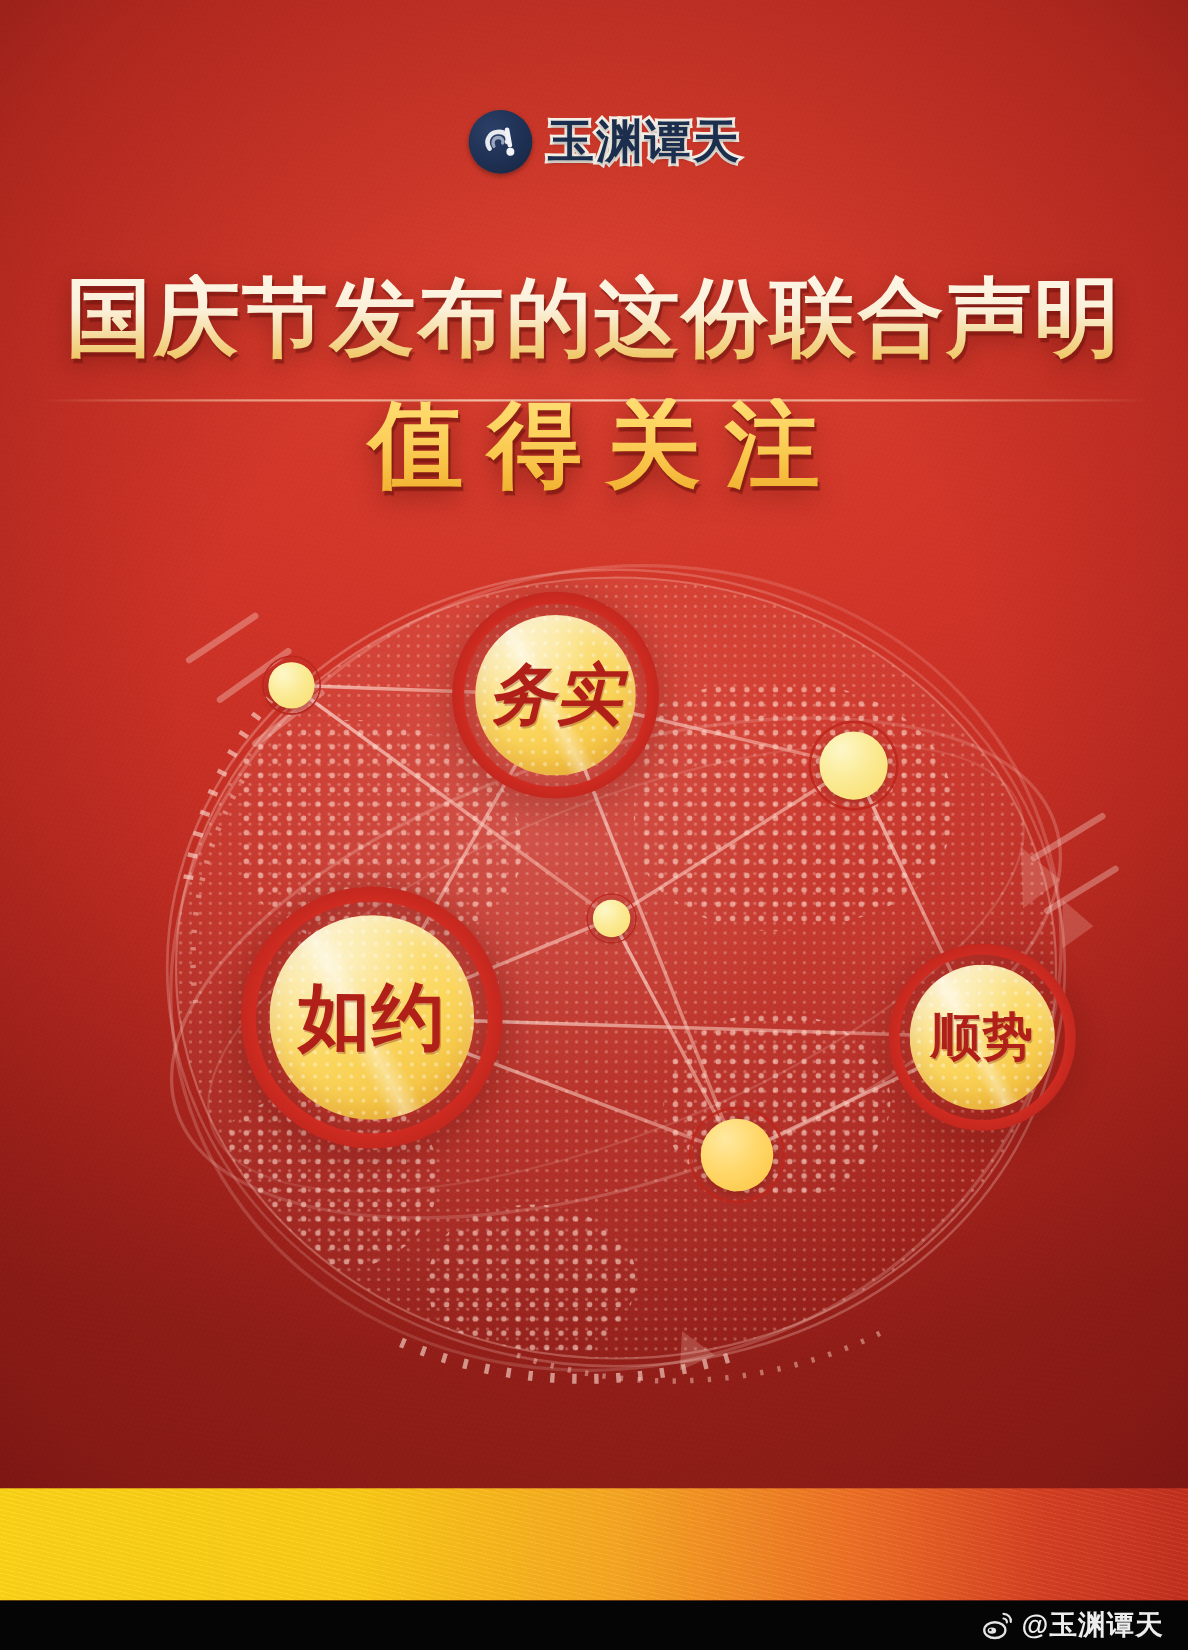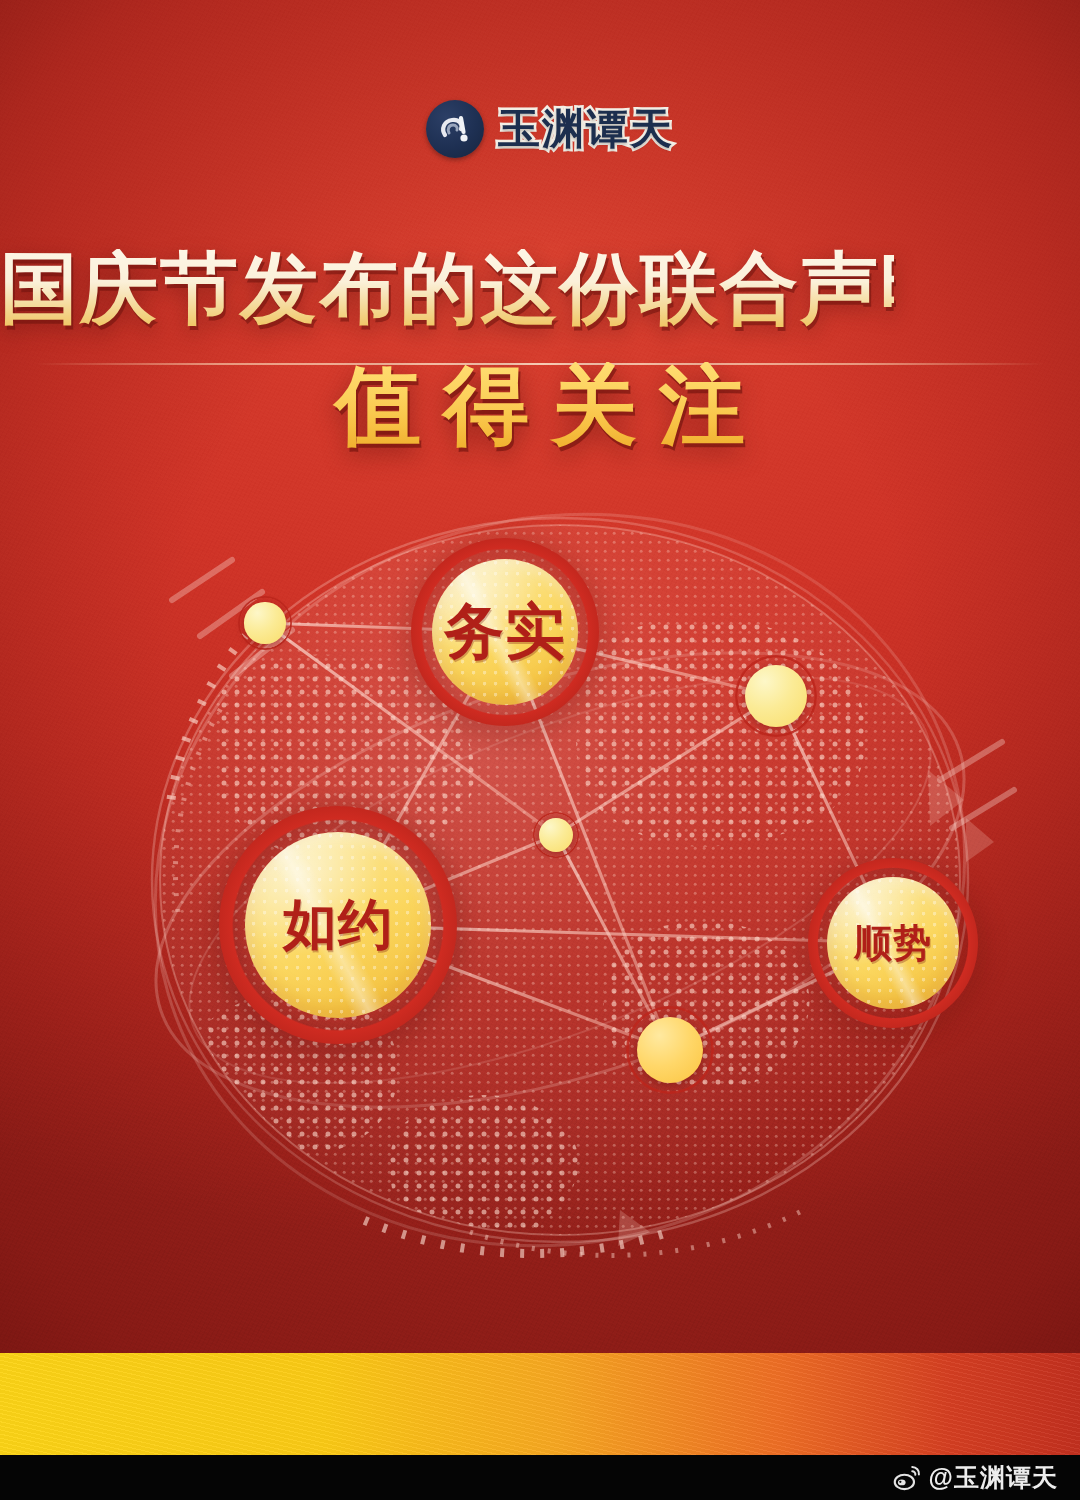--- a/index.html
+++ b/index.html
@@ -46,21 +46,21 @@
     color:#1c2e4e;
     -webkit-text-stroke:5px #f3efe6;
     paint-order:stroke fill;
     text-shadow:0 2px 3px rgba(0,0,0,.22);
     white-space:nowrap;
     font-family:"DejaVu Serif","Liberation Serif",serif;
   }
 
   
   .title1{
-    position:absolute;top:249px;left:0;width:894px;text-align:center;z-index:20;
+    position:absolute;top:249px;left:0;width:1080px;text-align:center;z-index:20;
     font-size:78px;font-weight:bold;letter-spacing:2px;line-height:1;
     background:linear-gradient(180deg,#fdf6e6 0%,#fbf0d9 42%,#f5dca0 70%,#f0c664 100%);
     -webkit-background-clip:text;background-clip:text;color:transparent;
     filter:drop-shadow(2px 4px 0 rgba(110,18,12,.55)) drop-shadow(0 6px 10px rgba(70,8,6,.35));
     white-space:nowrap;
   }
   .divider{
     position:absolute;top:363px;left:36px;width:1008px;height:2px;z-index:19;
     background:linear-gradient(90deg, rgba(255,230,190,0) 0%, rgba(255,232,195,.55) 18%, rgba(255,240,215,.8) 50%, rgba(255,232,195,.55) 82%, rgba(255,230,190,0) 100%);
   }
@@ -105,25 +105,25 @@
     opacity:.8;
   }
   .bubble .lbl{
     position:relative;z-index:3;
     font-weight:bold;color:#b02018;
     text-shadow:1px 2px 0 rgba(120,18,12,.3);
     letter-spacing:1px;white-space:nowrap;
   }
 
   #bubble-wushi{left:411px;top:538px;width:188px;height:188px;}
-  #bubble-wushi .lbl{font-size:60px;}
+  #bubble-wushi .lbl{font-size:60px;font-style:italic;}
   #bubble-ruyue{left:219px;top:806px;width:238px;height:238px;}
-  #bubble-ruyue .lbl{font-size:54px;}
+  #bubble-ruyue .lbl{font-size:66px;}
   #bubble-shunshi{left:808px;top:858px;width:170px;height:170px;}
-  #bubble-shunshi .lbl{font-size:38px;}
+  #bubble-shunshi .lbl{font-size:46px;}
 
   
   .node{position:absolute;border-radius:50%;z-index:15;}
   .node .nring{position:absolute;inset:0;border-radius:50%;
     background:radial-gradient(circle,rgba(0,0,0,0) 0 66%,rgba(190,38,28,.9) 67%,rgba(150,26,20,.25) 92%,rgba(150,26,20,0) 100%);}
   .node .ndisc{position:absolute;left:12%;top:12%;width:76%;height:76%;border-radius:50%;
     background:radial-gradient(circle at 32% 26%, #fdf7c8 0%, #fbeb96 45%, #f9dd6a 100%);
     box-shadow:0 2px 8px rgba(80,10,8,.35);}
   #node-a{left:238px;top:596px;width:54px;height:54px;}
   #node-b{left:735px;top:655px;width:82px;height:82px;}

